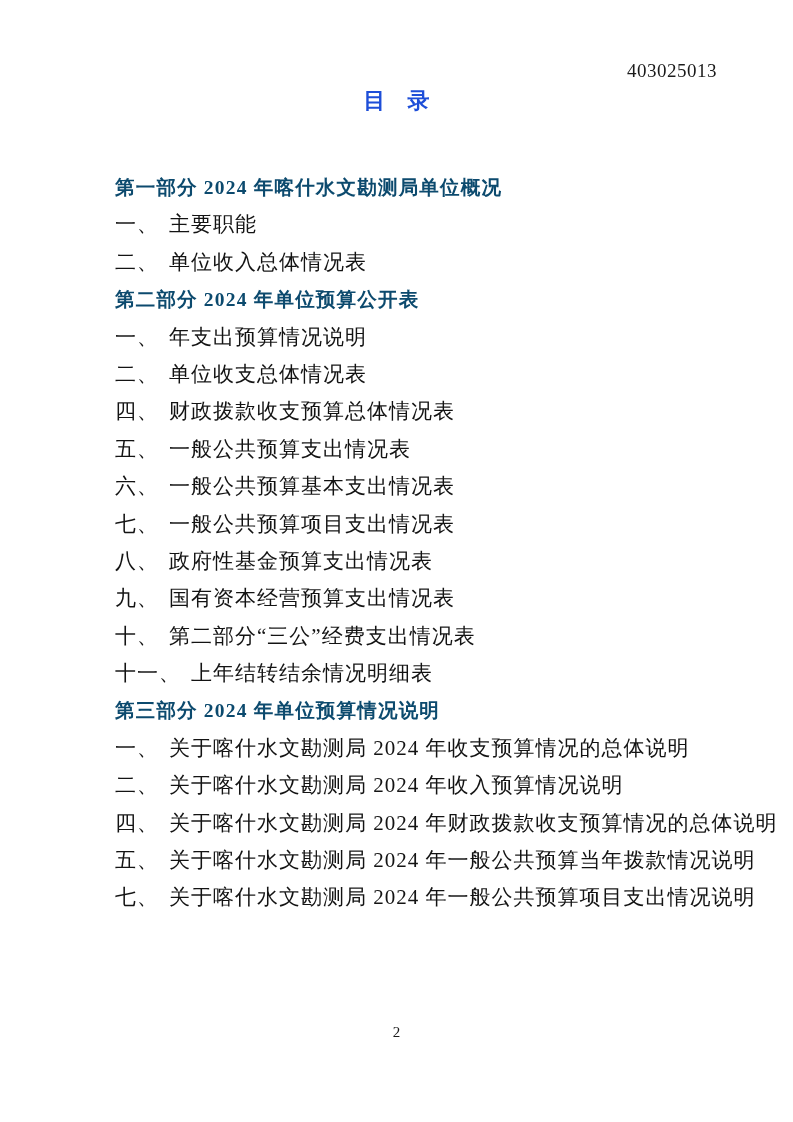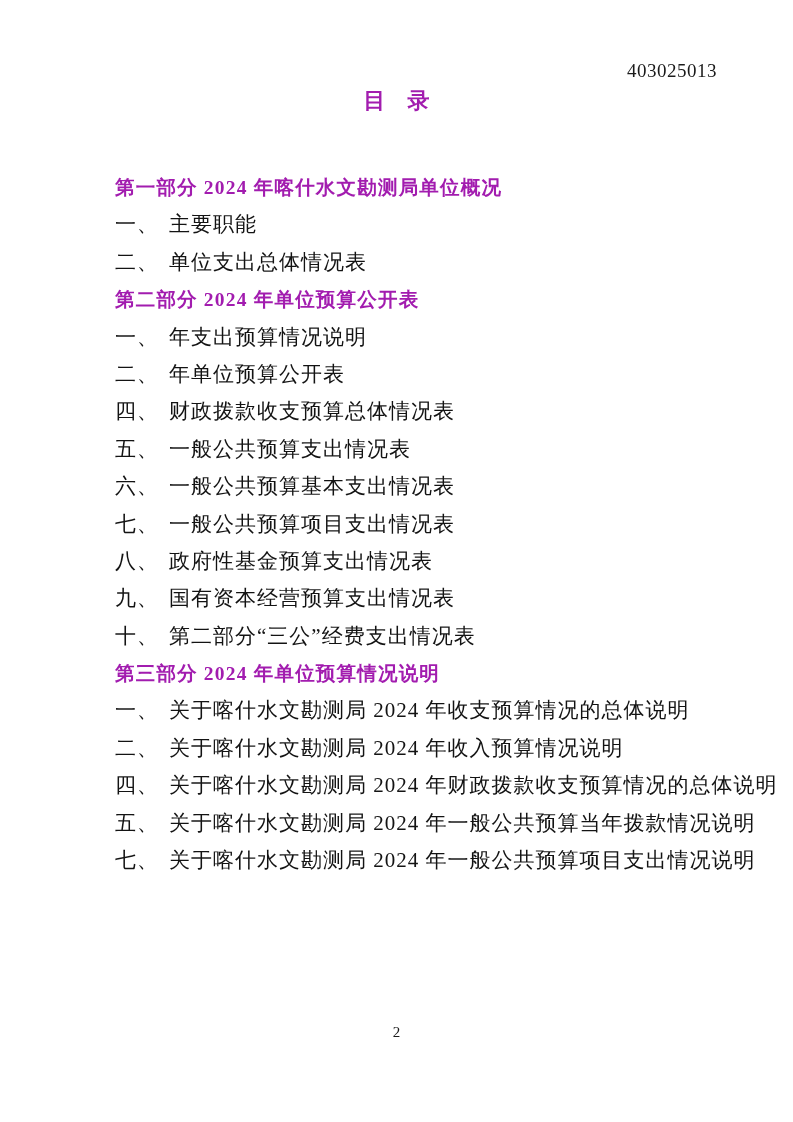--- a/index.html
+++ b/index.html
@@ -26,40 +26,40 @@
     margin-left: 16px;
   }
   .page-title {
     position: absolute;
     top: 86px;
     left: 0;
     width: 100%;
     text-align: center;
     font-size: 22px;
     font-weight: bold;
-    color: #a21caf;
+    color: #1d4ed8;
   }
   .toc {
     position: absolute;
     top: 169px;
     left: 115px;
     right: 55px;
   }
   .line {
     height: 37.4px;
     line-height: 37.4px;
     white-space: nowrap;
     font-size: 21px;
     letter-spacing: 1px;
   }
   .line.heading {
     font-size: 19.5px;
     font-weight: bold;
     letter-spacing: 1.2px;
-    color: #a21caf;
+    color: #0c4a6e;
   }
   .item .num {
     display: inline-block;
     margin-right: 10px;
   }
   .page-number {
     position: absolute;
     top: 1024px;
     left: 0;
     width: 100%;
@@ -77,29 +77,29 @@
 
   <div class="page-title">目　录</div>
 
   <div class="toc">
 
     <div class="line heading">第一部分 2024 年喀什水文勘测局单位概况</div>
     <div class="line item">
       <span class="num">一、</span><span class="txt">主要职能</span>
     </div>
     <div class="line item">
-      <span class="num">二、</span><span class="txt">单位支出总体情况表</span>
+      <span class="num">二、</span><span class="txt">单位收入总体情况表</span>
     </div>
 
     <div class="line heading">第二部分 2024 年单位预算公开表</div>
     <div class="line item">
       <span class="num">一、</span><span class="txt">年支出预算情况说明</span>
     </div>
     <div class="line item">
-      <span class="num">二、</span><span class="txt">年单位预算公开表</span>
+      <span class="num">二、</span><span class="txt">单位收支总体情况表</span>
     </div>
     <div class="line item">
       <span class="num">四、</span><span class="txt">财政拨款收支预算总体情况表</span>
     </div>
     <div class="line item">
       <span class="num">五、</span><span class="txt">一般公共预算支出情况表</span>
     </div>
     <div class="line item">
       <span class="num">六、</span><span class="txt">一般公共预算基本支出情况表</span>
     </div>
@@ -107,20 +107,23 @@
       <span class="num">七、</span><span class="txt">一般公共预算项目支出情况表</span>
     </div>
     <div class="line item">
       <span class="num">八、</span><span class="txt">政府性基金预算支出情况表</span>
     </div>
     <div class="line item">
       <span class="num">九、</span><span class="txt">国有资本经营预算支出情况表</span>
     </div>
     <div class="line item">
       <span class="num">十、</span><span class="txt">第二部分“三公”经费支出情况表</span>
+    </div>
+    <div class="line item">
+      <span class="num">十一、</span><span class="txt">上年结转结余情况明细表</span>
     </div>
 
     <div class="line heading">第三部分 2024 年单位预算情况说明</div>
     <div class="line item">
       <span class="num">一、</span><span class="txt">关于喀什水文勘测局 2024 年收支预算情况的总体说明</span>
     </div>
     <div class="line item">
       <span class="num">二、</span><span class="txt">关于喀什水文勘测局 2024 年收入预算情况说明</span>
     </div>
     <div class="line item">

